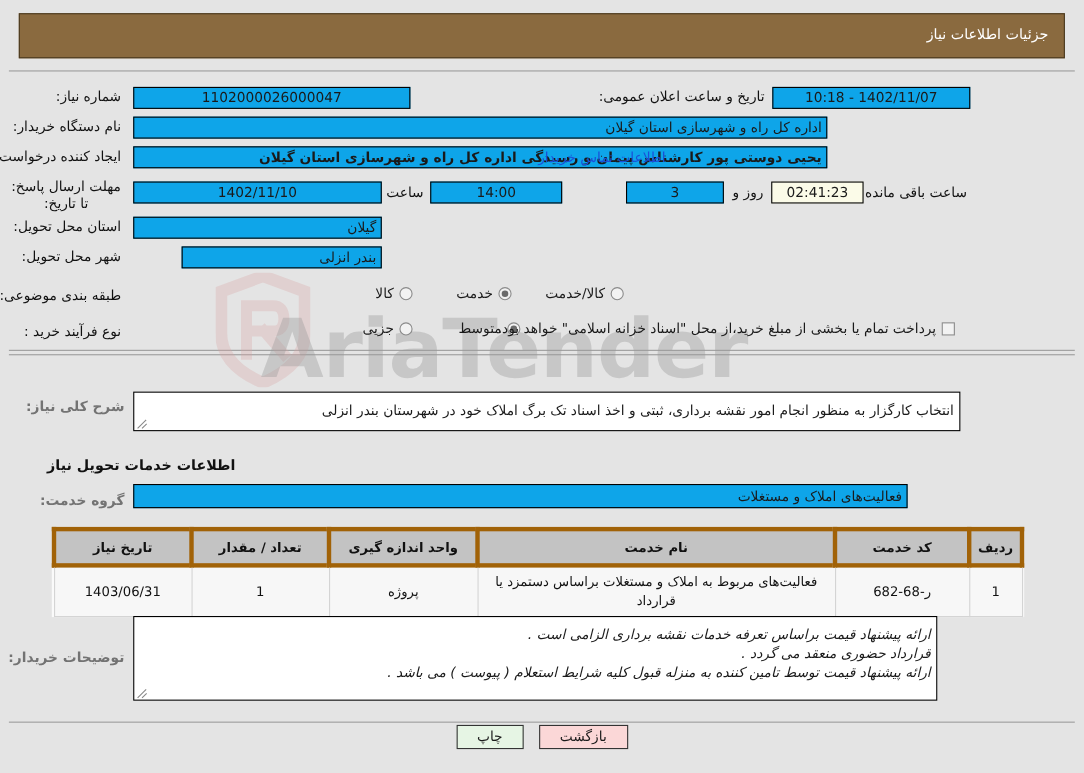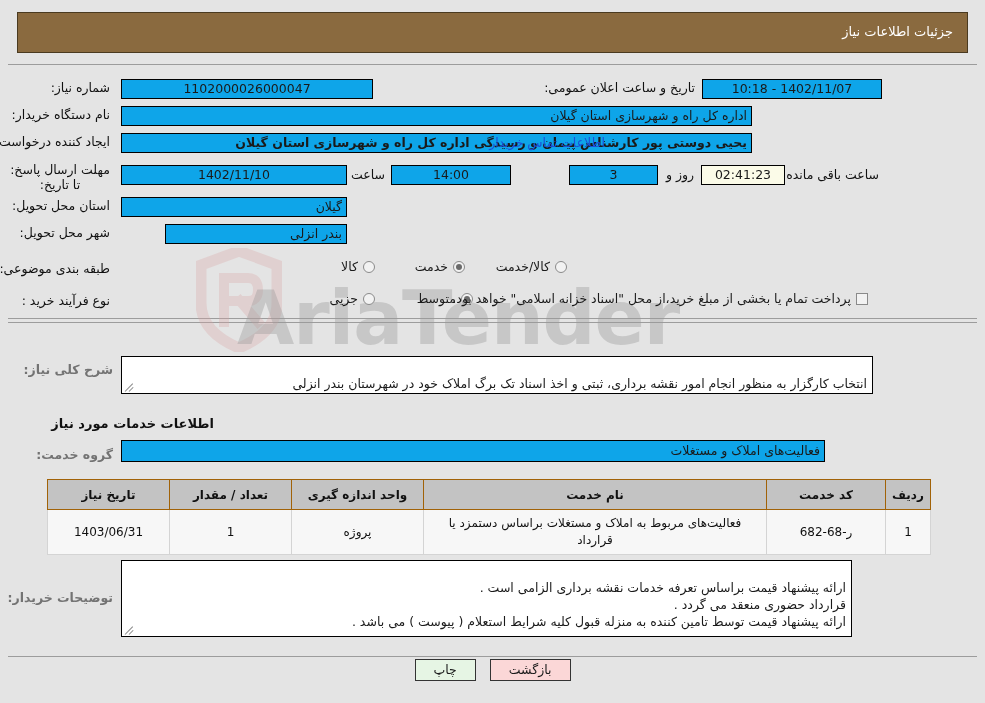--- a/index.html
+++ b/index.html
@@ -164,21 +164,21 @@
     font-weight: bold;
     color: #737373;
     white-space: nowrap;
   }
 
   
   .ta {
     background: #ffffff;
     border: 1px solid #000000;
     box-sizing: border-box;
-    padding: 18px 5px;
+    padding: 7px 5px;
     font-size: 12.5px;
     line-height: 17px;
     position: relative;
     overflow: hidden;
   }
   .ta-grip {
     position: absolute;
     left: 3px; bottom: 1px;
     width: 10px; height: 10px;
     pointer-events: none;
@@ -197,21 +197,21 @@
     left: 47px;
     top: 479px;
     width: 884px;
     border-collapse: collapse;
     font-size: 12px;
     z-index: 6;
     background: #fafafa;
   }
   #svc-table th {
     background: #c3c3c3;
-    border: 1px solid #a16207;
+    border: 4px solid #a16207;
     color: #111;
     font-weight: bold;
     font-size: 12px;
     height: 25px;
     padding: 2px 4px;
     text-align: center;
   }
   #svc-table td {
     background: #f7f7f7;
     border: 1px solid #d4d4d4;
@@ -343,21 +343,21 @@
 
 <div class="lbl-bold" style="position:absolute; top:362px; right:872px; z-index:6;">شرح کلی نیاز:</div>
 <div class="ta" style="position:absolute; top:356px; right:112px; width:752px; height:36px; z-index:6;">
   <div>انتخاب کارگزار به منظور انجام امور نقشه برداری، ثبتی و اخذ اسناد تک برگ املاک خود در شهرستان بندر انزلی</div>
   <span class="ta-grip">
     <i style="width:11px; left:0px; top:9px;"></i>
     <i style="width:6px; left:4px; top:9px;"></i>
   </span>
 </div>
 
-<div class="sec-head" style="top:416px; right:771px; z-index:6;">اطلاعات خدمات مورد نیاز</div>
+<div class="sec-head" style="top:416px; right:771px; z-index:6;">اطلاعات خدمات تحویل نیاز</div>
 
 <div class="lbl-bold" style="position:absolute; top:447px; right:872px; z-index:6;">گروه خدمت:</div>
 <div class="fbox right" style="position:absolute; top:440px; right:160px; width:704px; height:22px; line-height:20px; z-index:6;">فعالیت‌های  املاک و مستغلات</div>
 
 <table id="svc-table">
   <thead>
     <tr>
       <th style="width:36px;">ردیف</th>
       <th style="width:110px;">کد خدمت</th>
       <th>نام خدمت</th>
@@ -372,21 +372,21 @@
       <td>ر-68-682</td>
       <td class="td-name">فعالیت‌های مربوط به املاک و مستغلات براساس دستمزد یا قرارداد</td>
       <td>پروژه</td>
       <td>1</td>
       <td>1403/06/31</td>
     </tr>
   </tbody>
 </table>
 
 <div class="lbl-bold" style="position:absolute; top:590px; right:872px; z-index:6;">توضیحات خریدار:</div>
-<div class="ta" style="position:absolute; top:560px; right:133px; width:731px; height:77px; z-index:6;">
+<div class="ta" style="position:absolute; top:560px; right:133px; width:731px; height:77px; z-index:6;font-style:italic;">
   <div>ارائه پیشنهاد قیمت براساس تعرفه خدمات نقشه برداری الزامی است .</div>
   <div>قرارداد حضوری منعقد می گردد .</div>
   <div>ارائه پیشنهاد قیمت توسط تامین کننده به منزله قبول کلیه شرایط استعلام ( پیوست ) می باشد .</div>
   <span class="ta-grip">
     <i style="width:11px; left:0px; top:9px;"></i>
     <i style="width:6px; left:4px; top:9px;"></i>
   </span>
 </div>
 
 <div id="footer-buttons">

